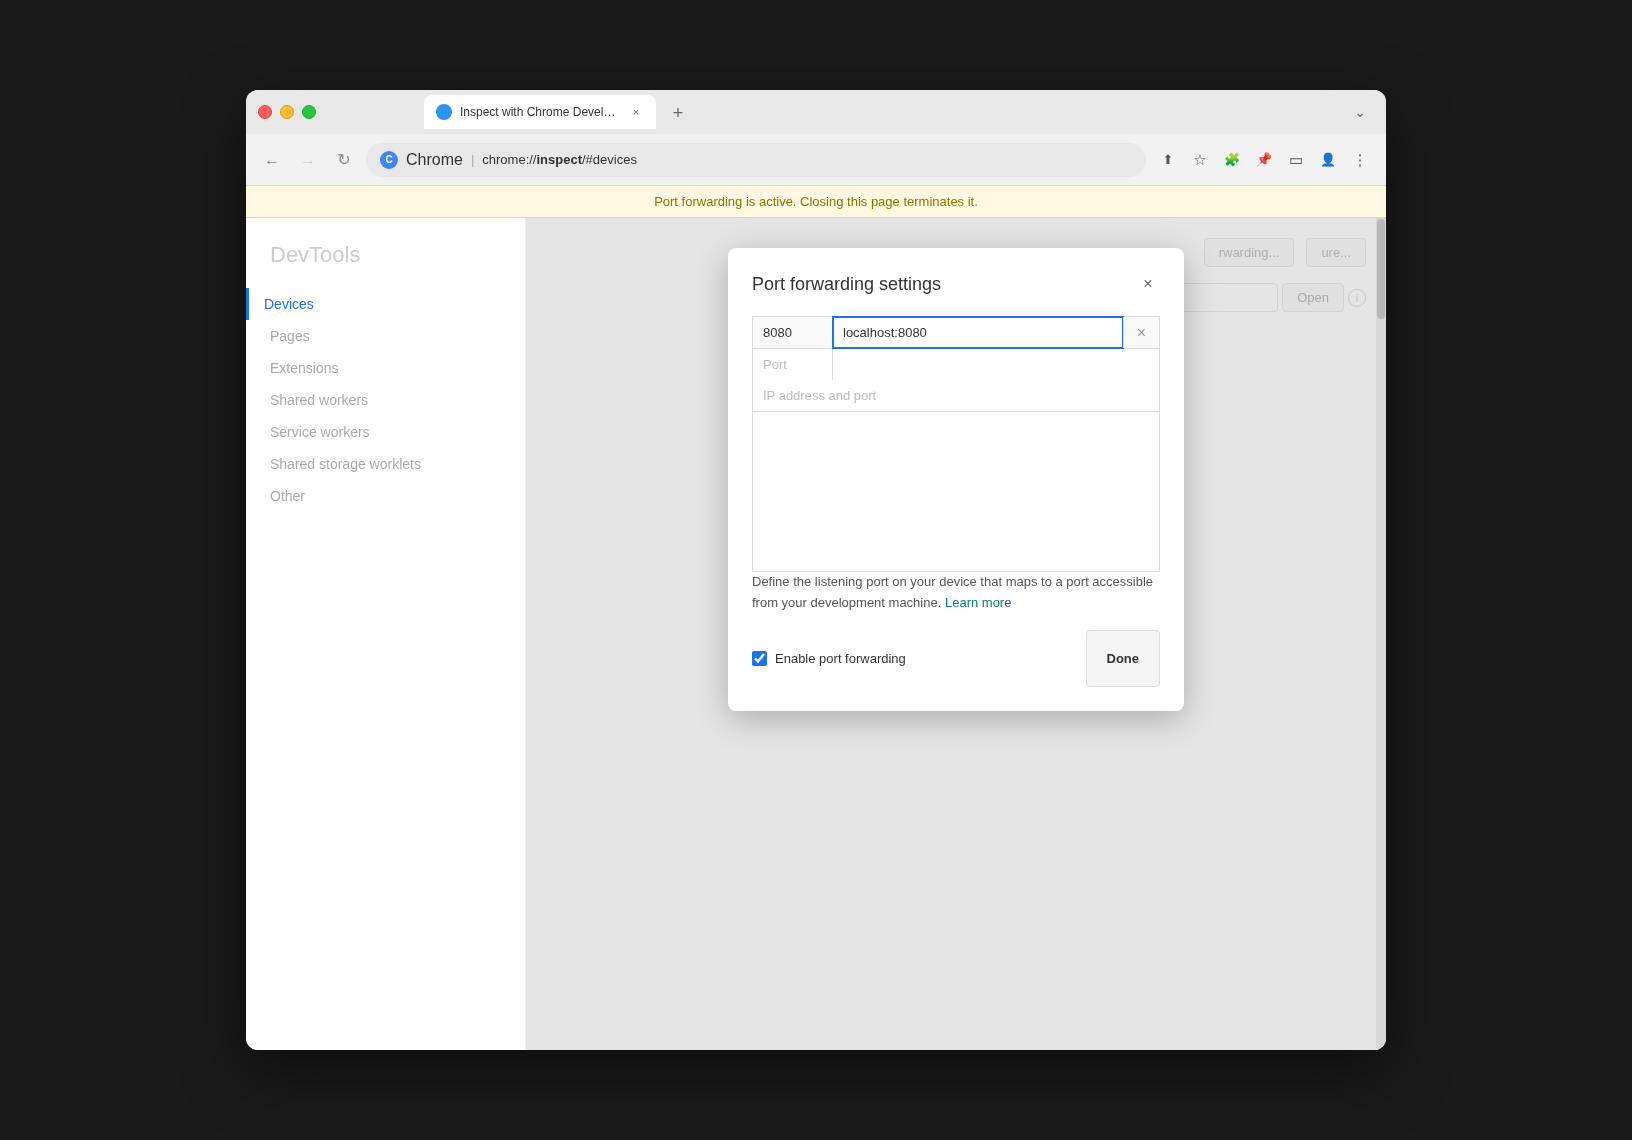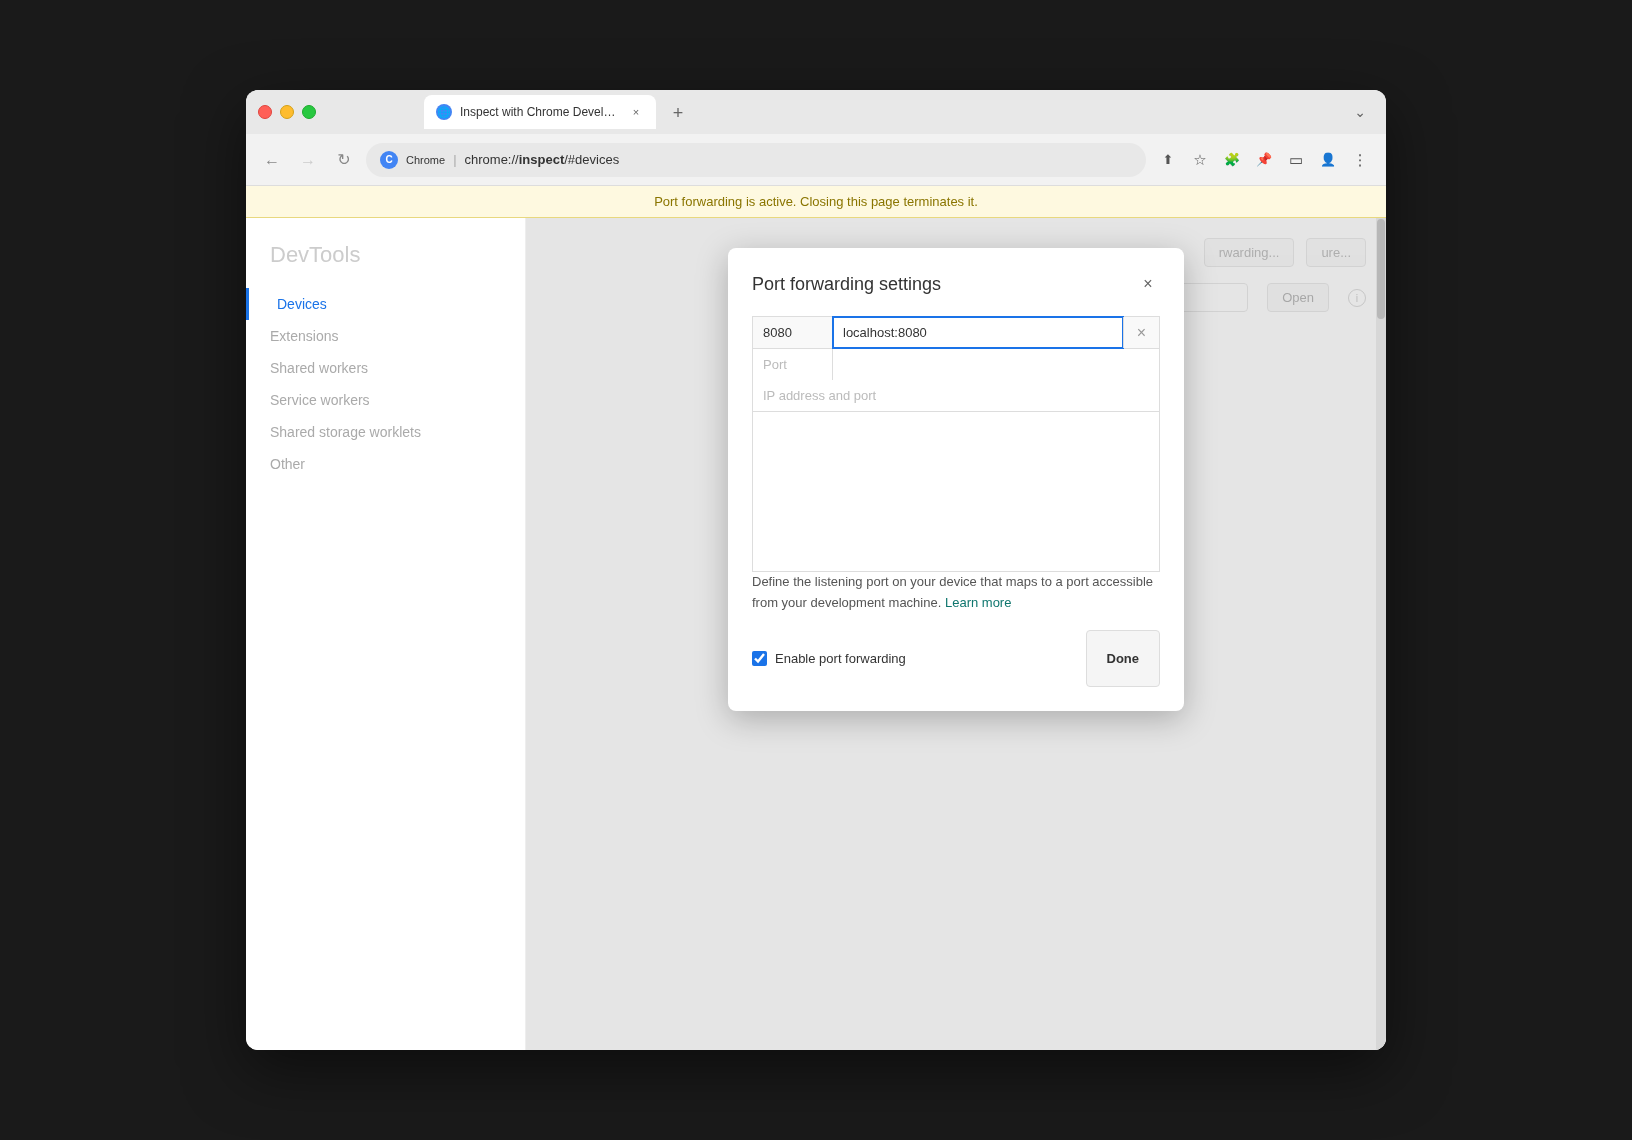--- a/index.html
+++ b/index.html
@@ -163,21 +163,21 @@
       background: #4285f4;
       display: flex;
       align-items: center;
       justify-content: center;
       font-size: 10px;
       color: white;
       flex-shrink: 0;
     }
 
     .address-chrome-label {
-      font-size: 11px;
+      font-size: 16px;
       color: #333;
       font-weight: 500;
     }
 
     .address-separator {
       color: #aaa;
       font-size: 13px;
     }
 
     .address-url {
@@ -250,21 +250,21 @@
 
     .sidebar-nav li {
       padding: 8px 24px;
       font-size: 14px;
       color: #aaa;
       cursor: pointer;
     }
     .sidebar-nav li.active {
       color: #1a73e8;
       border-left: 3px solid #1a73e8;
-      padding-left: 28px;
+      padding-left: 15px;
     }
 
     
     .main-area {
       flex: 1;
       padding: 20px;
       position: relative;
       overflow: hidden;
     }
 
@@ -296,21 +296,21 @@
       border-radius: 4px;
       background: #f5f5f5;
       font-size: 13px;
       color: #666;
       cursor: pointer;
     }
 
     .url-row {
       display: flex;
       align-items: center;
-      gap: 19px;
+      gap: 4px;
       margin-top: 16px;
     }
 
     .url-input-fake {
       padding: 6px 10px;
       border: 1px solid #ccc;
       border-radius: 4px;
       font-size: 13px;
       color: #999;
       width: 200px;
@@ -541,20 +541,23 @@
     <span>Port forwarding is active. Closing this page terminates it.</span>
   </div>
 
   <div class="page-content">
 
     <div class="sidebar">
       <div class="sidebar-title">DevTools</div>
       <ul class="sidebar-nav">
         <li class="active">
           <span>Devices</span>
+        </li>
+        <li>
+          <span>Pages</span>
         </li>
         <li>
           <span>Extensions</span>
         </li>
         <li>
           <span>Shared workers</span>
         </li>
         <li>
           <span>Service workers</span>
         </li>

